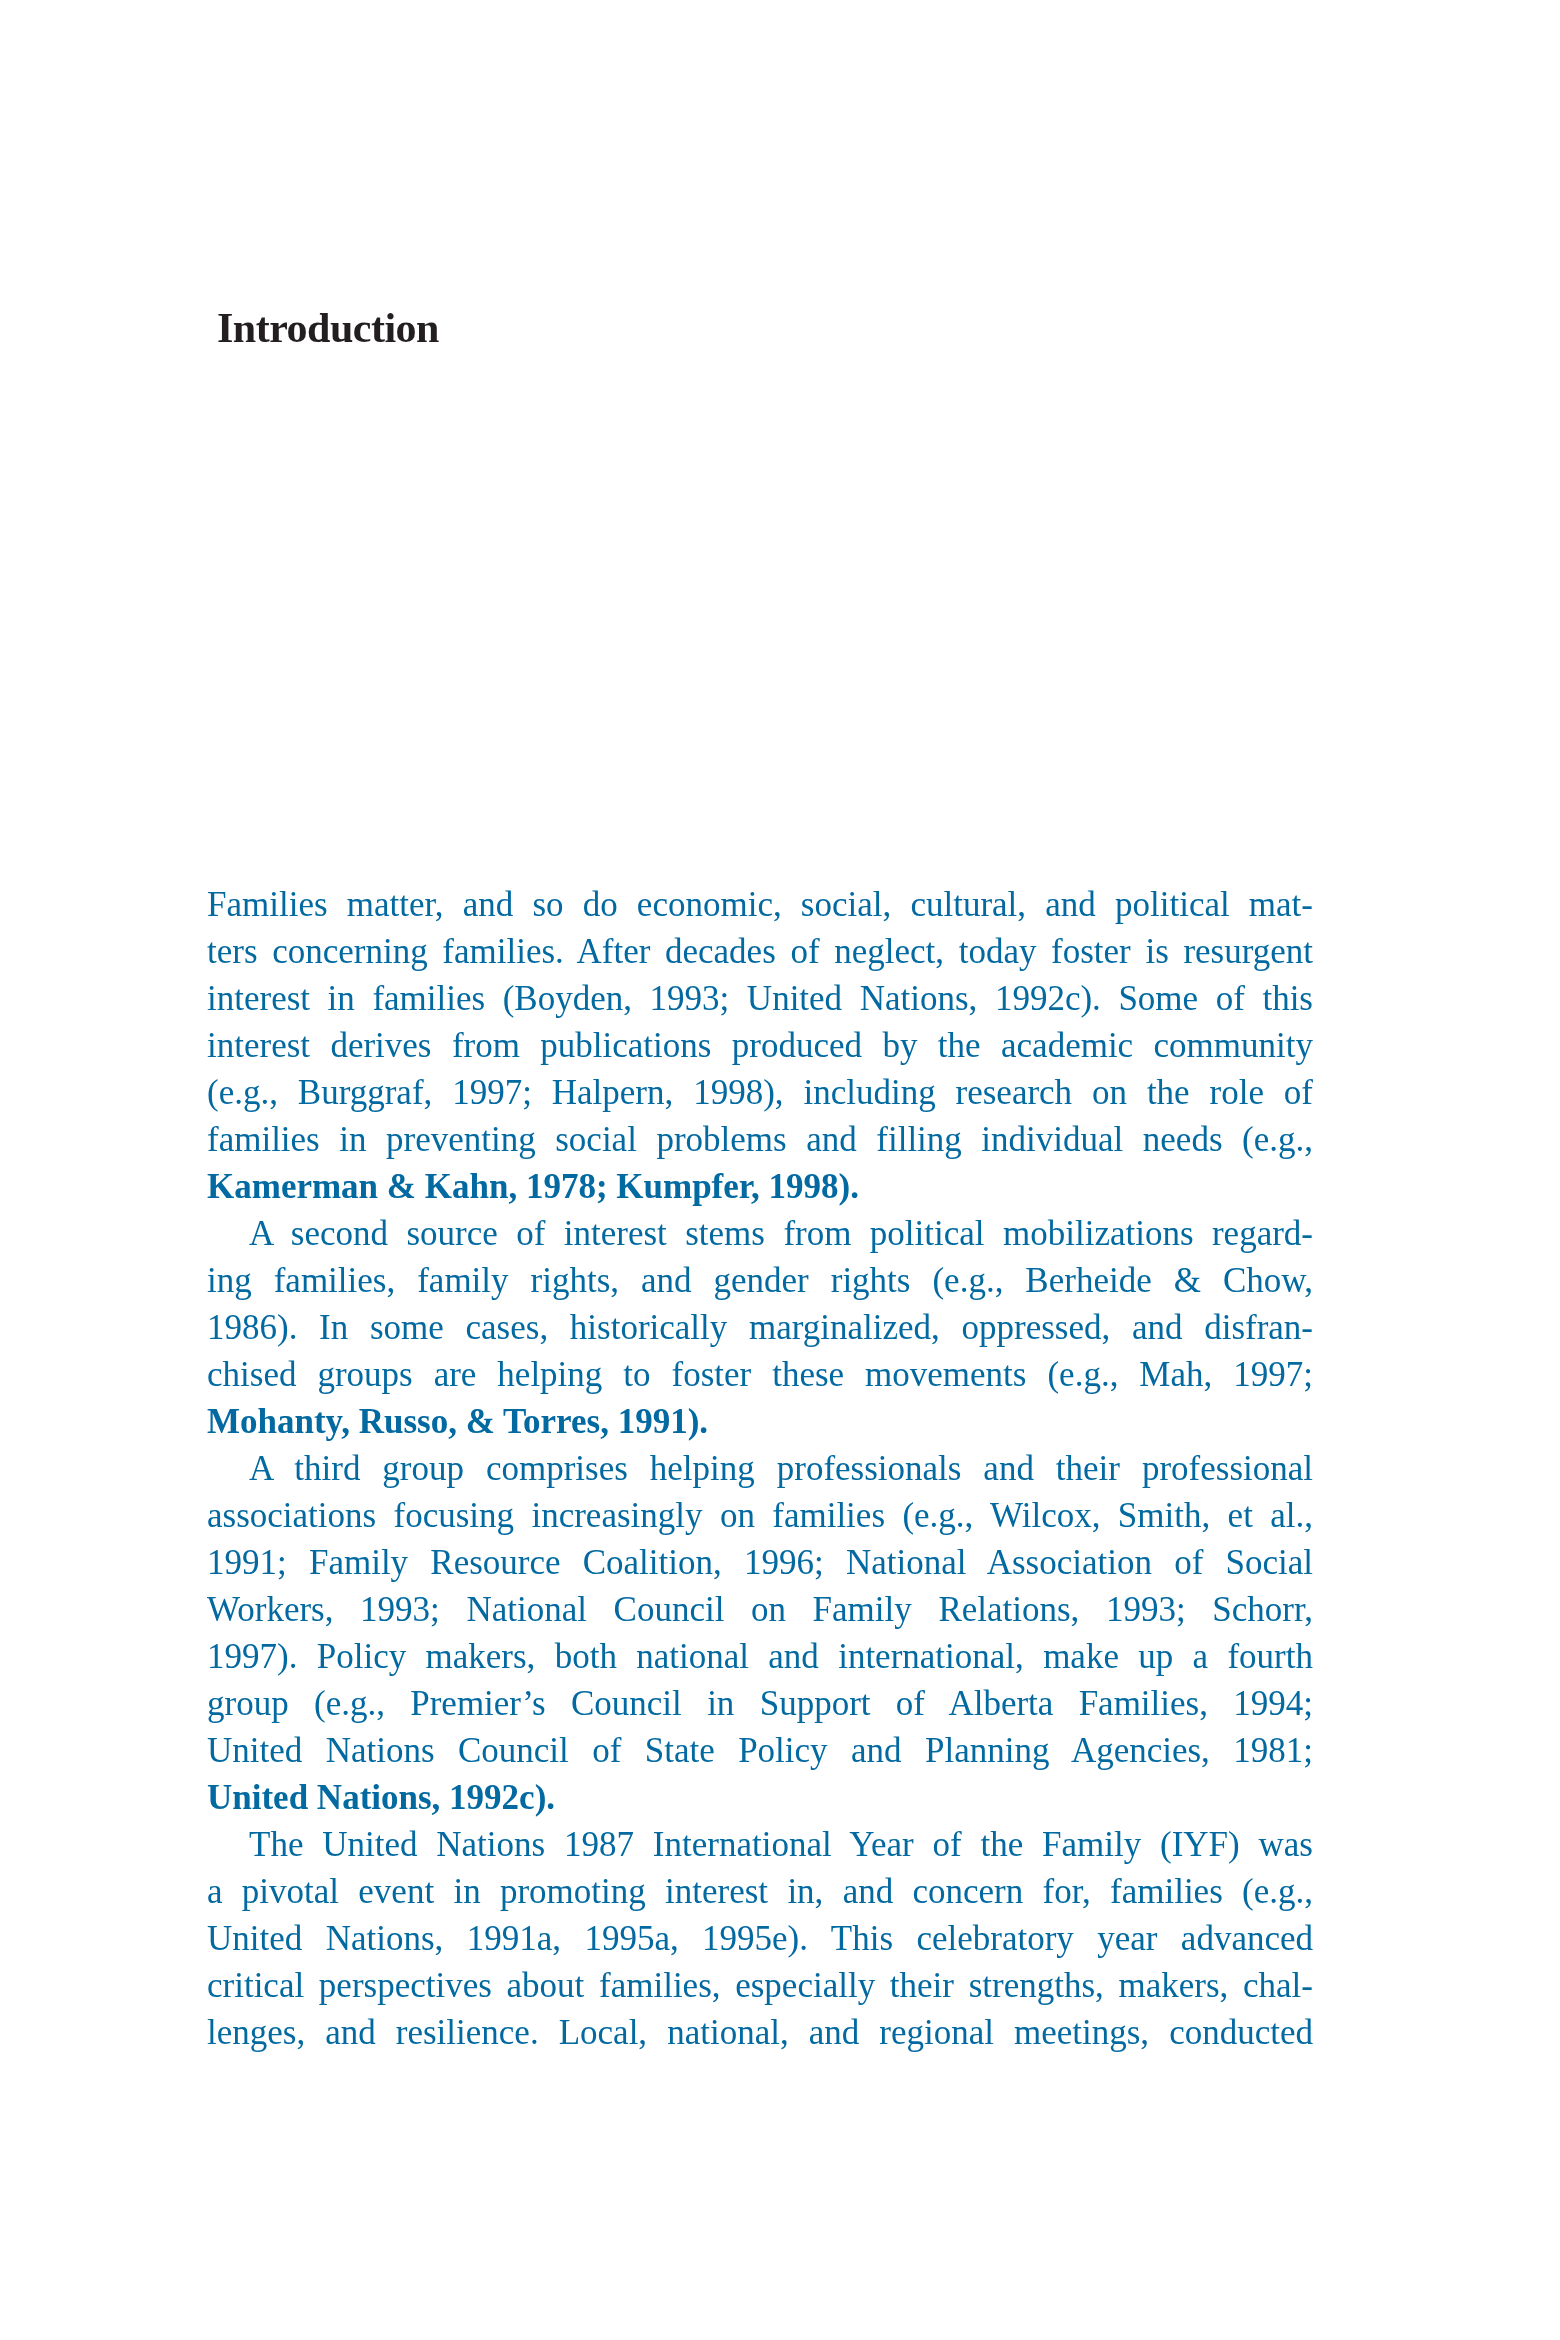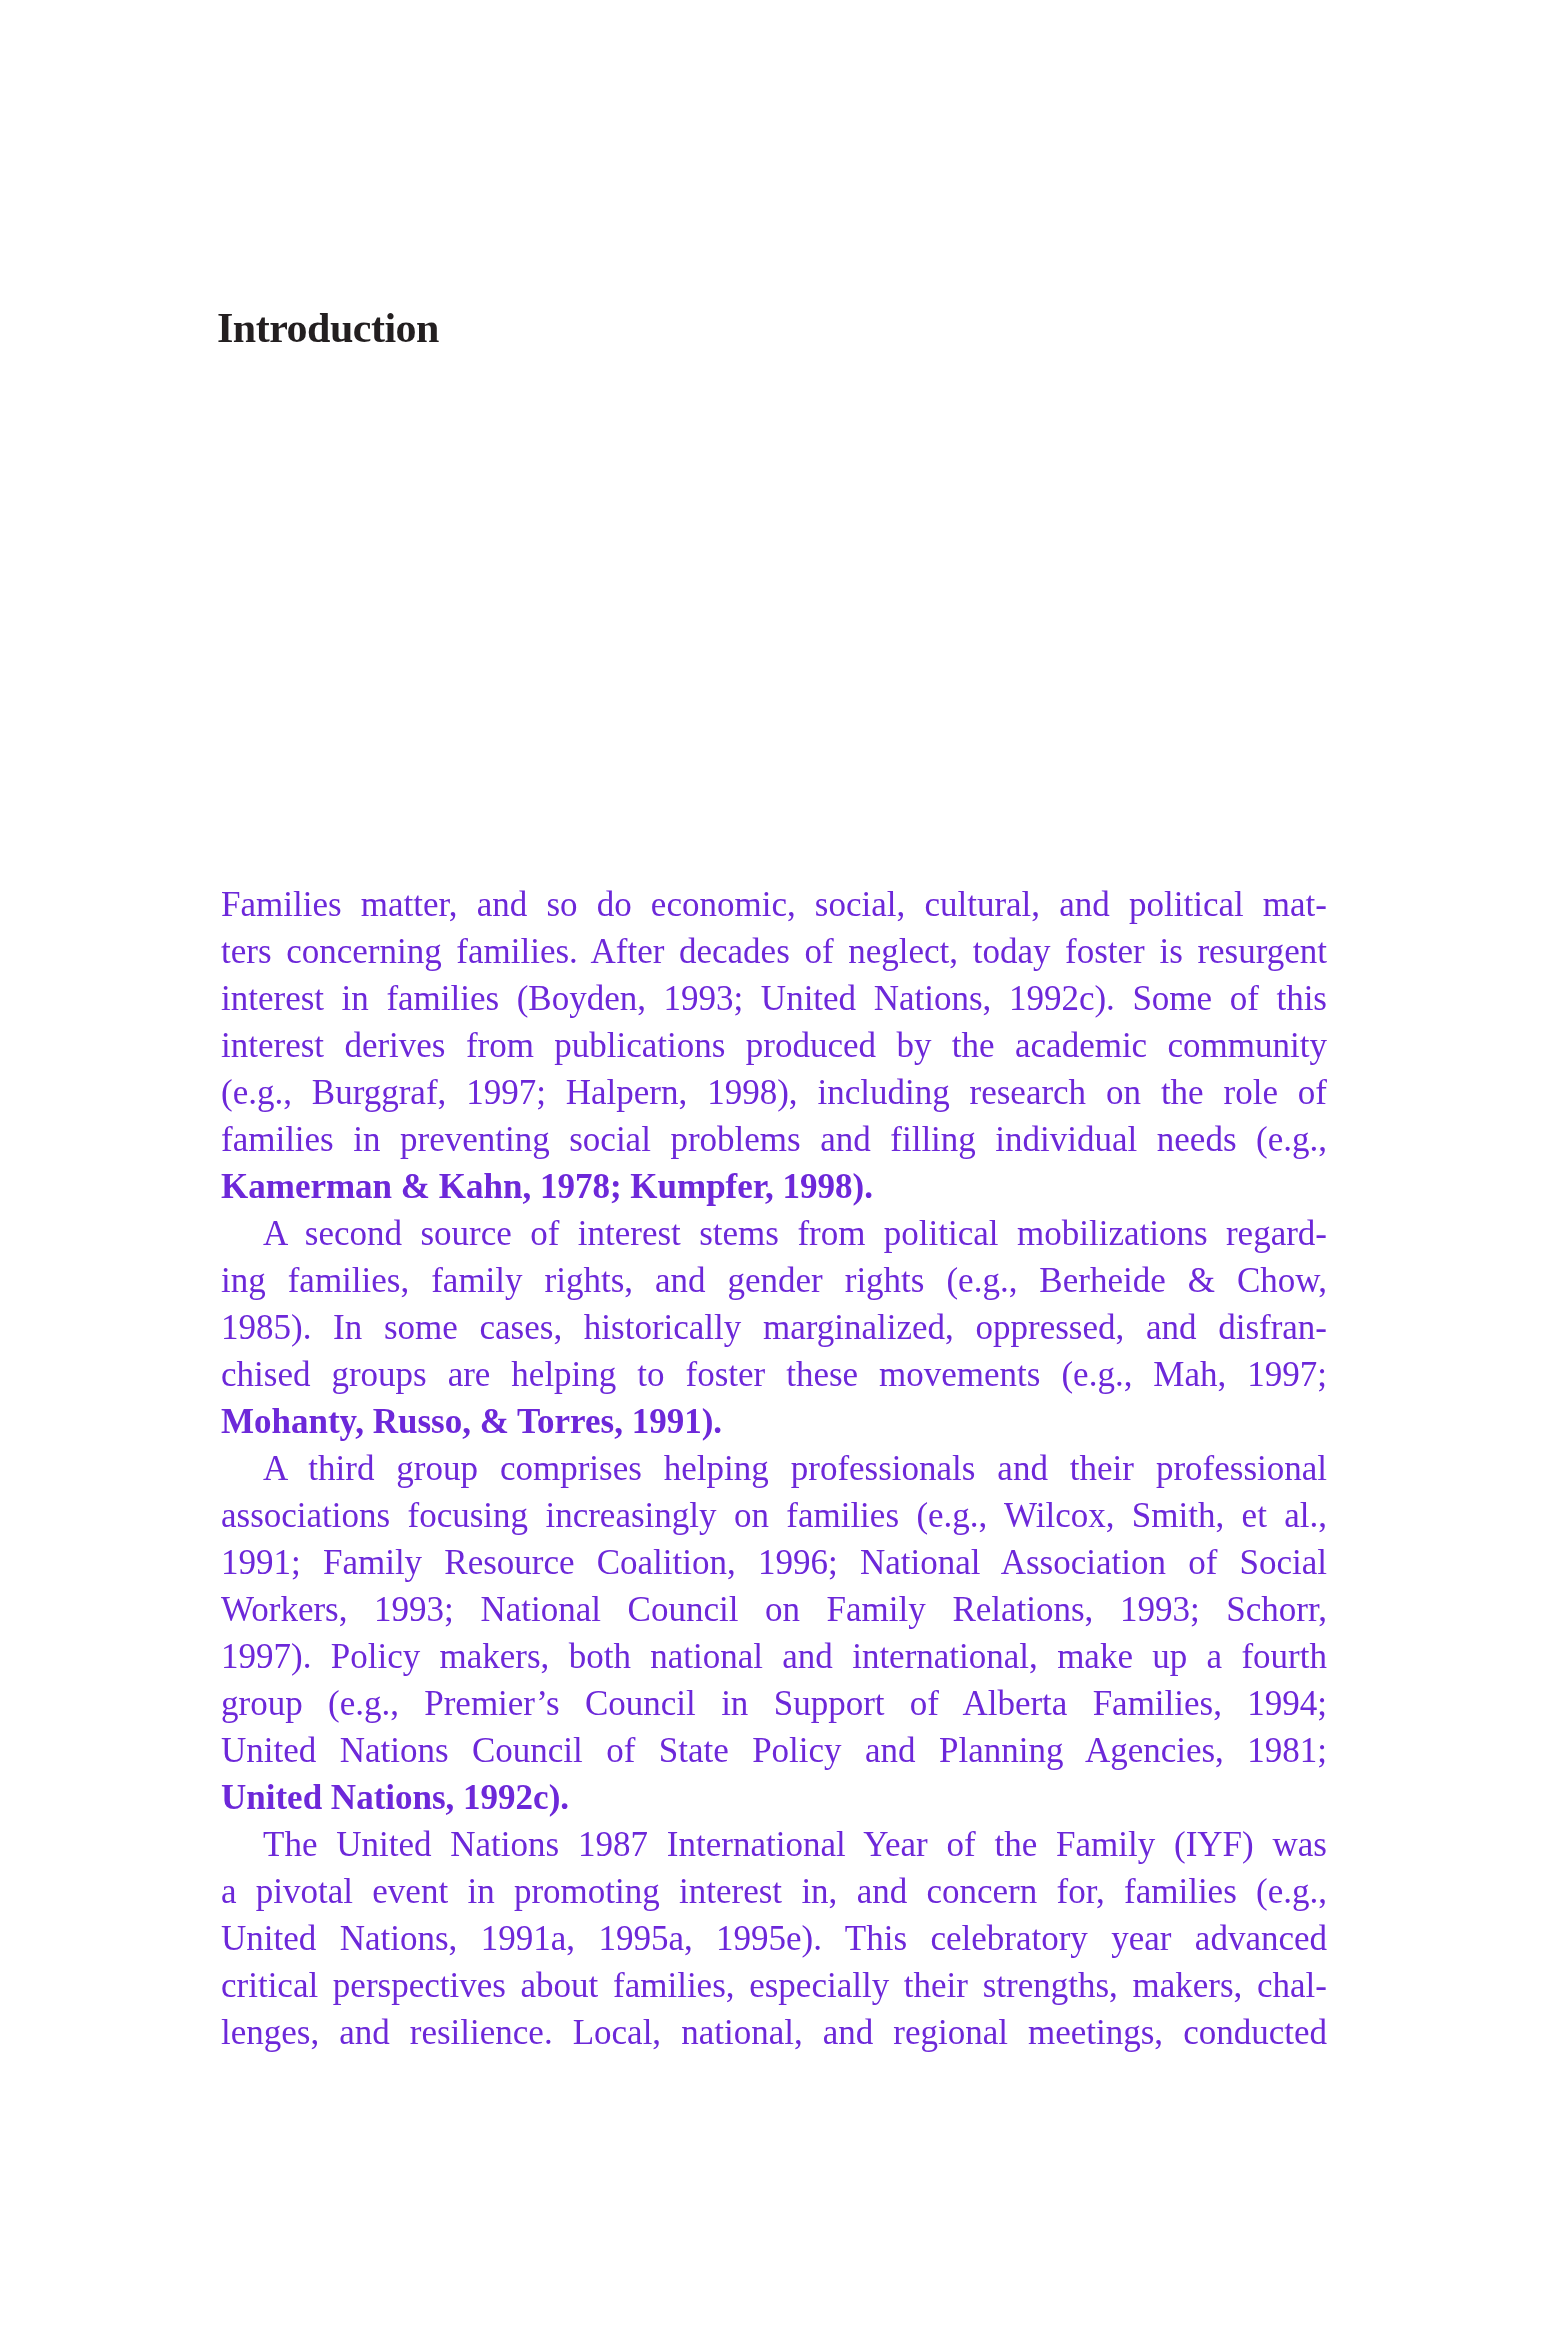--- a/index.html
+++ b/index.html
@@ -4,22 +4,22 @@
 <style>
   html, body { margin: 0; padding: 0; background: #ffffff; }
   body { width: 1561px; height: 2341px; position: relative; overflow: hidden; }
   .page { position: absolute; left: 0; top: 0; width: 1561px; height: 2341px; background: #fff; }
   .heading {
     position: absolute; left: 217px; top: 304px;
     font-family: Liberation Serif, serif; font-weight: bold;
     font-size: 42px; color: #231f20; letter-spacing: -0.5px; margin: 0;
   }
   .body-text {
-    position: absolute; left: 221px; top: 881px; width: 1106px;
-    font-family: "Liberation Serif", serif; font-size: 35px; color: #6d28d9;
+    position: absolute; left: 207px; top: 881px; width: 1106px;
+    font-family: "Liberation Serif", serif; font-size: 35px; color: #0369a1;
   }
   .line {
     display: block; height: 47px; line-height: 47px;
     text-align: justify; text-align-last: justify; white-space: nowrap;
   }
   .line.last { text-align-last: left; font-weight: bold; }
   .line.indent { padding-left: 42px; }
 </style>
 </head>
 <body>
@@ -33,21 +33,21 @@
       <span class="line">ters concerning families. After decades of neglect, today foster is resurgent</span>
       <span class="line">interest in families (Boyden, 1993; United Nations, 1992c). Some of this</span>
       <span class="line">interest derives from publications produced by the academic community</span>
       <span class="line">(e.g., Burggraf, 1997; Halpern, 1998), including research on the role of</span>
       <span class="line">families in preventing social problems and filling individual needs (e.g.,</span>
       <span class="line last">Kamerman &amp; Kahn, 1978; Kumpfer, 1998).</span>
     </div>
     <div>
       <span class="line indent">A second source of interest stems from political mobilizations regard-</span>
       <span class="line">ing families, family rights, and gender rights (e.g., Berheide &amp; Chow,</span>
-      <span class="line">1985). In some cases, historically marginalized, oppressed, and disfran-</span>
+      <span class="line">1986). In some cases, historically marginalized, oppressed, and disfran-</span>
       <span class="line">chised groups are helping to foster these movements (e.g., Mah, 1997;</span>
       <span class="line last">Mohanty, Russo, &amp; Torres, 1991).</span>
     </div>
     <div>
       <span class="line indent">A third group comprises helping professionals and their professional</span>
       <span class="line">associations focusing increasingly on families (e.g., Wilcox, Smith, et al.,</span>
       <span class="line">1991; Family Resource Coalition, 1996; National Association of Social</span>
       <span class="line">Workers, 1993; National Council on Family Relations, 1993; Schorr,</span>
       <span class="line">1997). Policy makers, both national and international, make up a fourth</span>
       <span class="line">group (e.g., Premier’s Council in Support of Alberta Families, 1994;</span>

